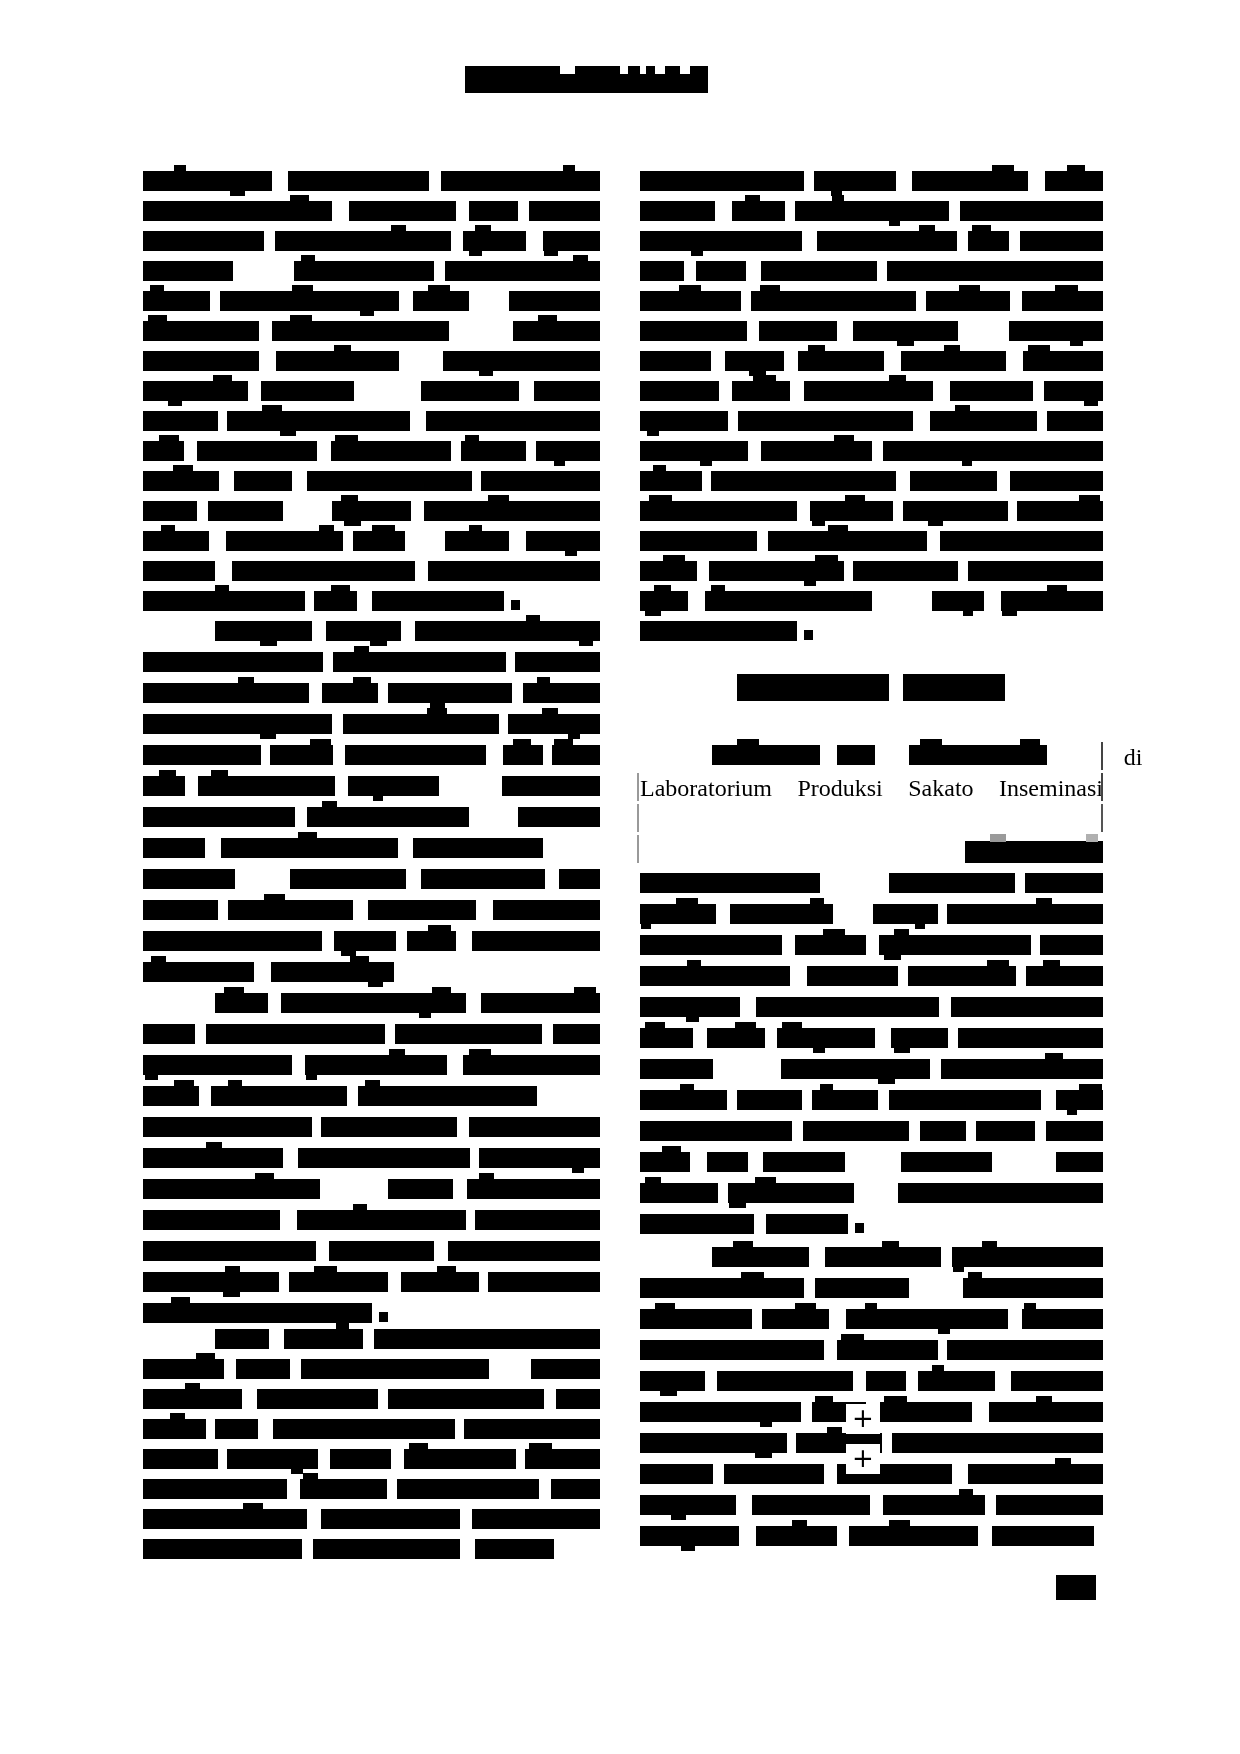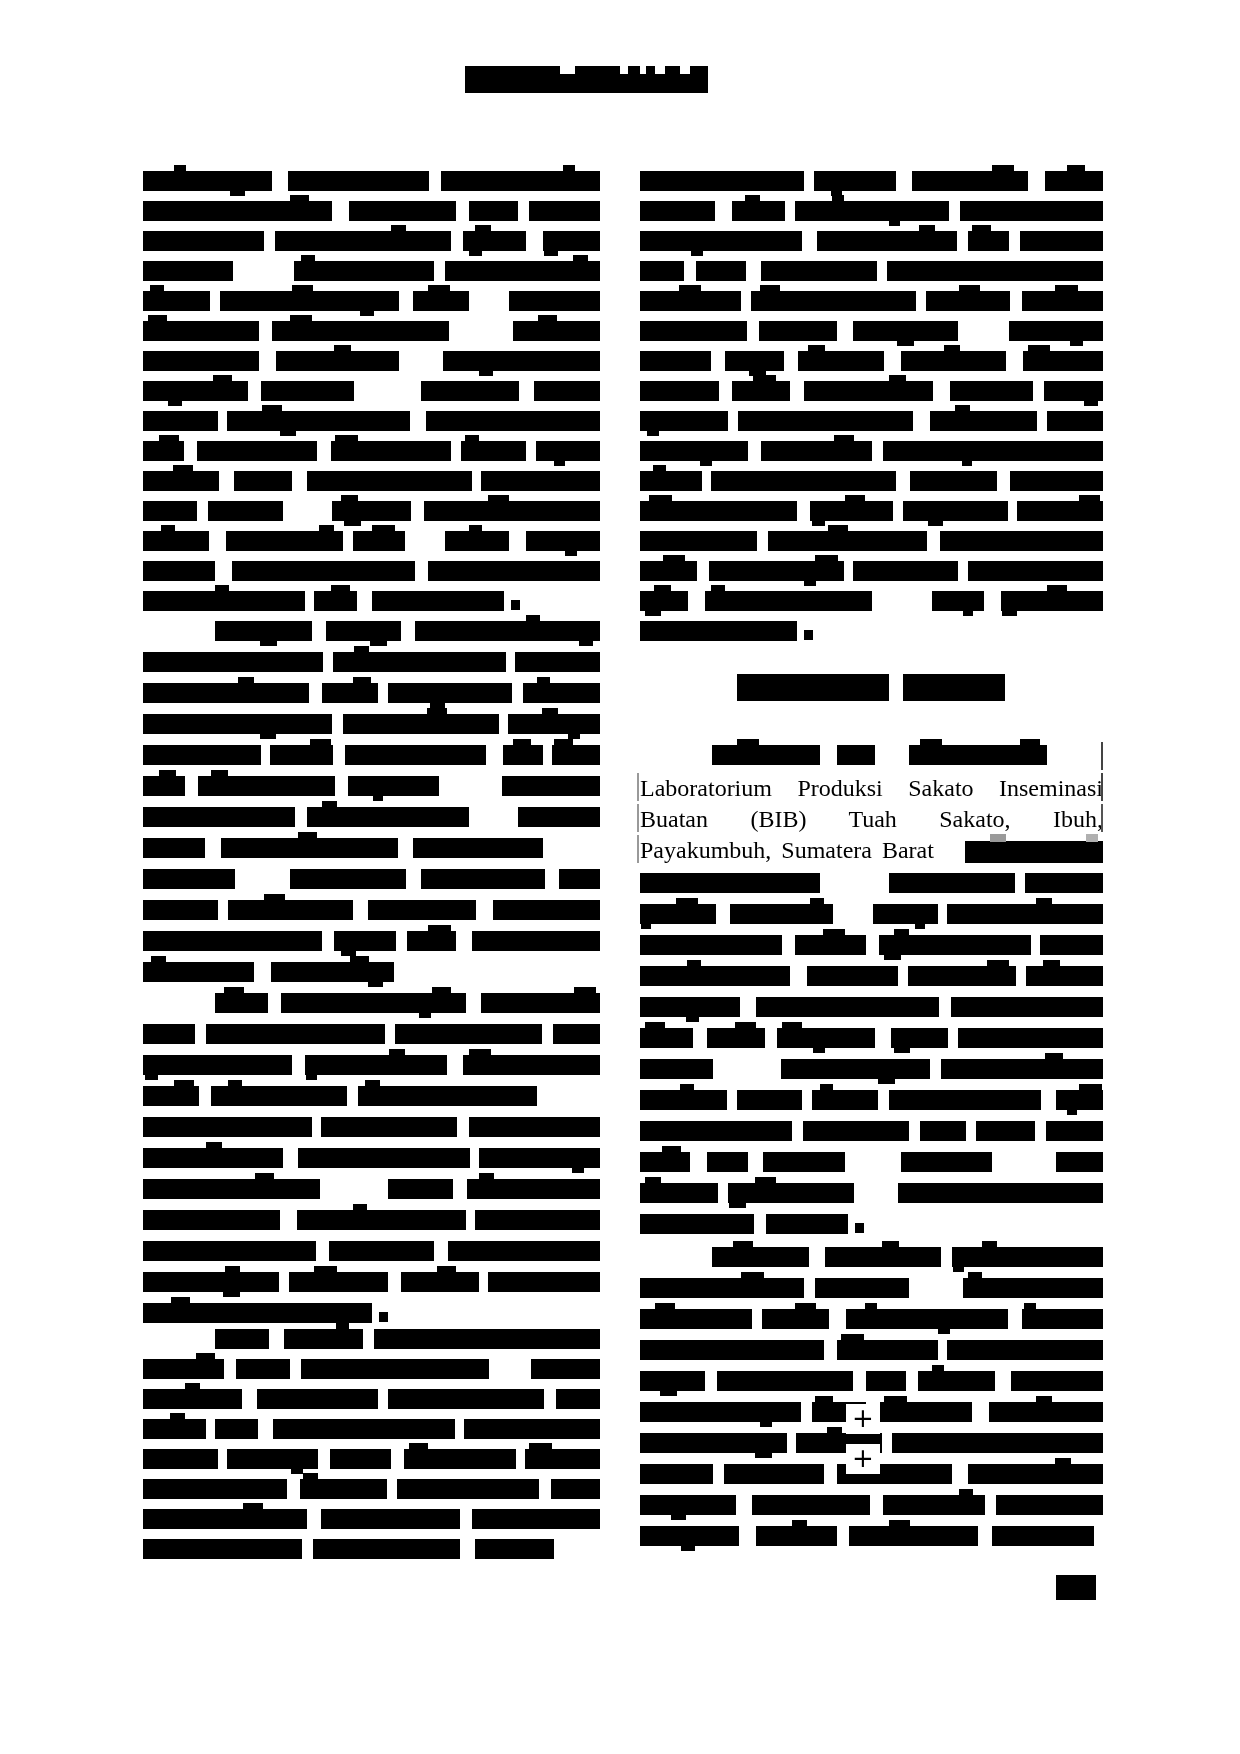--- a/index.html
+++ b/index.html
@@ -557,25 +557,23 @@
     </div>
 
   <div id="first-line-redaction">
       <div class="red" style="left: 712px; top: 745px; width: 108px; height: 20px;"></div>
       <div class="red" style="left: 837px; top: 745px; width: 38px; height: 20px;"></div>
       <div class="red" style="left: 909px; top: 745px; width: 138px; height: 20px;"></div>
       <div class="red" style="left: 737px; top: 739px; width: 22px; height: 6px;"></div>
       <div class="red" style="left: 920px; top: 739px; width: 22px; height: 6px;"></div>
       <div class="red" style="left: 1020px; top: 739px; width: 20px; height: 6px;"></div>
     </div>
-  <div class="textline" style="left:1016px;top:742px;width:34px;text-align:center;">di</div>
+  <div class="textline" style="left:1116px;top:742px;width:34px;text-align:center;">di</div>
 
   <div class="textline justify" style="left:640px;top:773px;width:463px;">Laboratorium Produksi Sakato Inseminasi</div>
-  <div class="textline justify" style="left:640px;top:804px;width:463px;">Buatan (BIB) Tuah Sakato, Ibuh,</div>
-  <div class="textline" style="left:640px;top:835px;width:463px;word-spacing:4px;">Payakumbuh, Sumatera Barat</div>
   <div id="line4-redaction" class="red" style="left: 965px; top: 841px; width: 138px; height: 22px;"></div>
 
   <div id="strokes">
       <div class="stroke" style="left: 637px; top: 773px; background: rgb(153, 153, 153);"></div>
       <div class="stroke" style="left: 637px; top: 804px; background: rgb(153, 153, 153);"></div>
       <div class="stroke" style="left: 637px; top: 835px; background: rgb(153, 153, 153);"></div>
       <div class="stroke" style="left: 1101px; top: 742px; background: rgb(68, 68, 68);"></div>
       <div class="stroke" style="left: 1101px; top: 773px; background: rgb(68, 68, 68);"></div>
       <div class="stroke" style="left: 1101px; top: 804px; background: rgb(85, 85, 85);"></div>
     </div>

